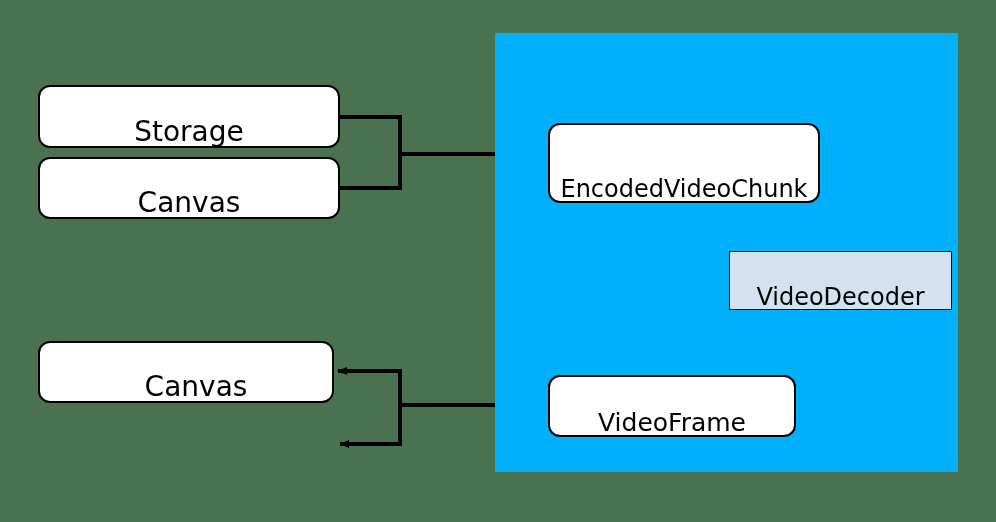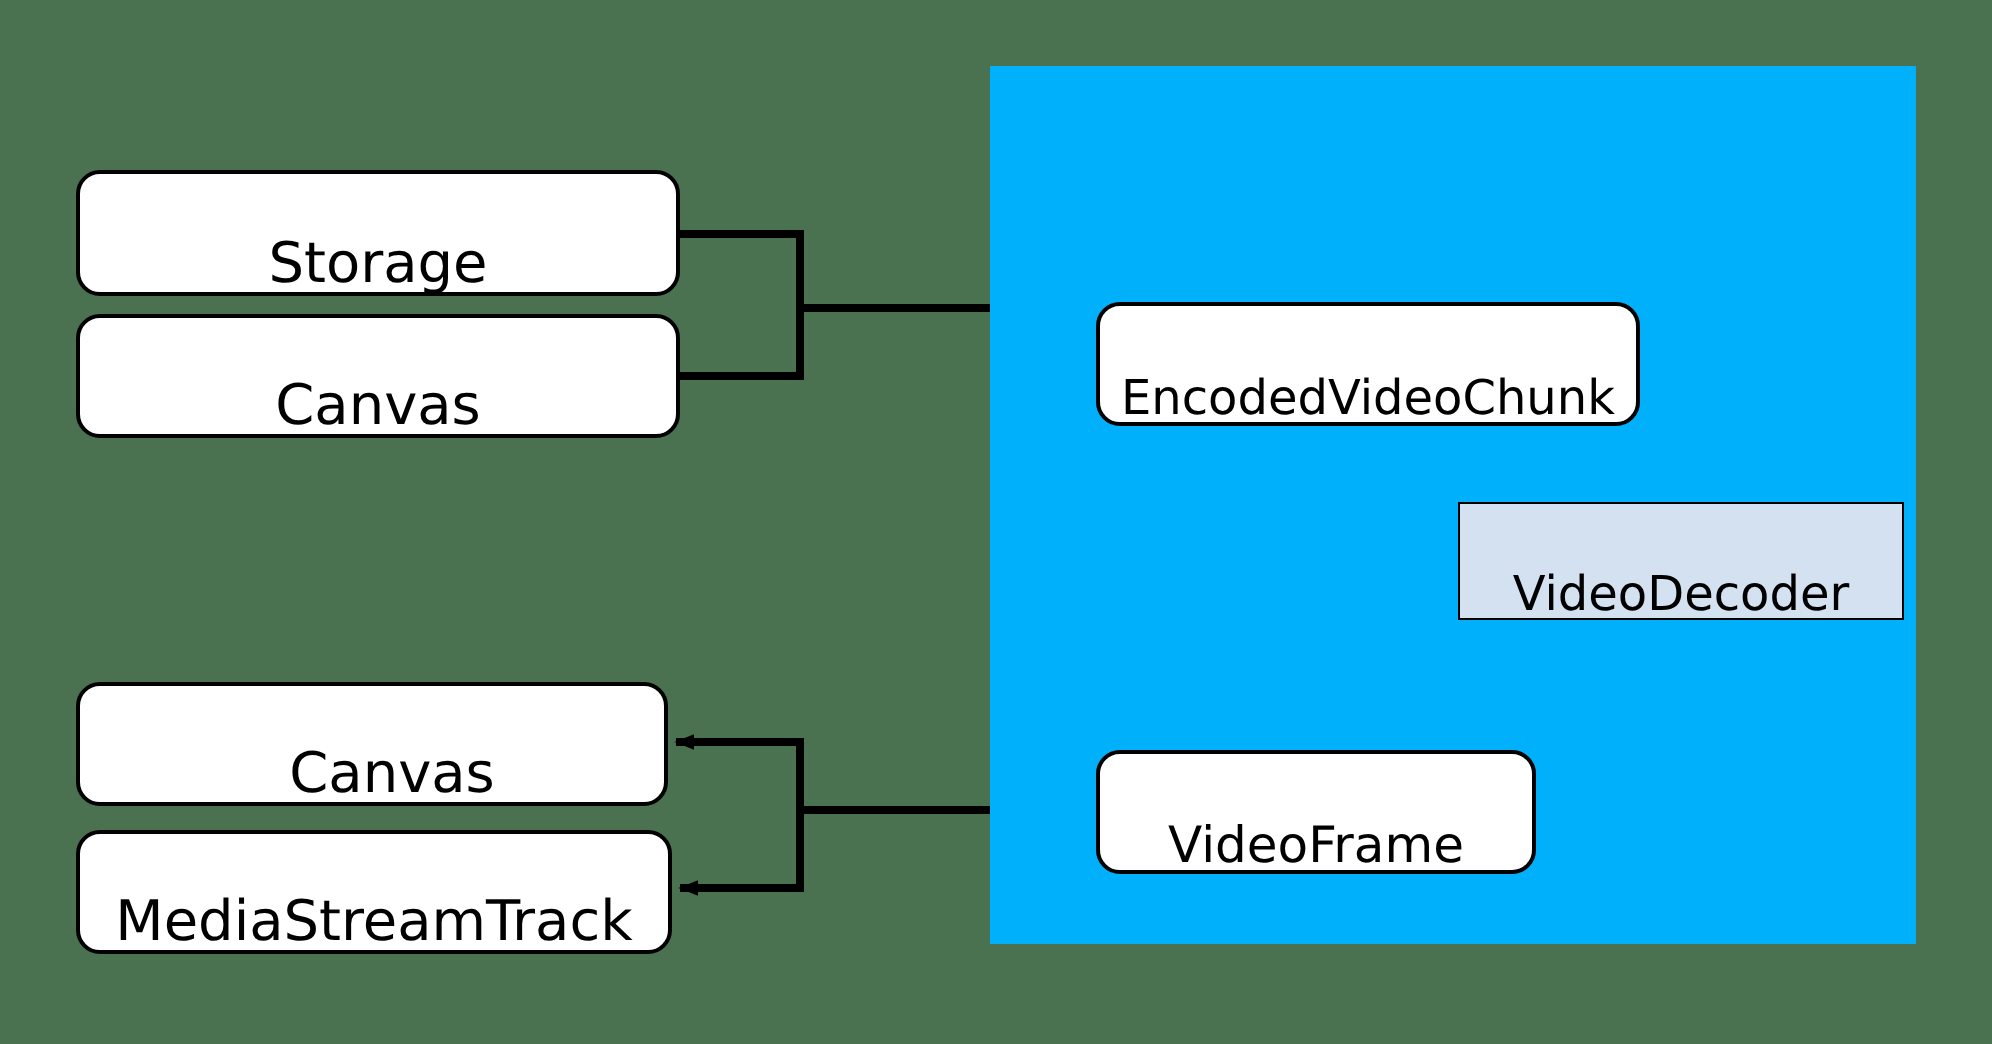--- a/index.html
+++ b/index.html
@@ -50,23 +50,23 @@
     display: block;
   }
   #panel-webcodecs {
     position: absolute;
     z-index: 1;
   }
   #n-storage      { left: 38px;  top: 85px;  width: 302px; height: 63px;  font-size: 28px; }
   #n-network      { left: 38px;  top: 157px; width: 302px; height: 62px;  font-size: 28px; }
   #n-canvas       { left: 38px;  top: 341px; width: 296px; height: 62px;  font-size: 28px; }
   #n-mediastream  { left: 38px;  top: 415px; width: 298px; height: 62px;  font-size: 28px; }
-  #n-chunk        { left: 548px; top: 123px; width: 272px; height: 62px;  font-size: 24px; margin-top: 28px; }
+  #n-chunk        { left: 548px; top: 123px; width: 272px; height: 80px;  font-size: 24px; }
   #n-decoder      { left: 729px; top: 251px; width: 223px; height: 59px;  font-size: 24px; }
-  #n-frame        { left: 548px; top: 375px; width: 220px; height: 62px;  font-size: 25px; }
+  #n-frame        { left: 548px; top: 375px; width: 248px; height: 62px;  font-size: 25px; }
 </style>
 </head>
 <body style="background: rgb(74, 113, 80);">
 
 <div id="canvas-root">
 
   <svg class="layer-svg" id="panel-webcodecs" viewBox="0 0 996 522" xmlns="http://www.w3.org/2000/svg">
     <rect x="495" y="33" width="463" height="439" fill="#00b0fa"></rect>
   </svg>
 
@@ -115,17 +115,14 @@
   </div>
 
   <div class="node node-rounded" id="n-frame" style="background: rgb(255, 255, 255);">
     <span class="node-label">VideoFrame</span>
   </div>
 
   <div class="node node-rounded" id="n-canvas" style="background: rgb(255, 255, 255); padding-left: 20px;">
     <span class="node-label">Canvas</span>
   </div>
 
-  <div class="node node-rounded" id="n-mediastream" style="background: rgb(255, 255, 255);">
-    <span class="node-label">MediaStreamTrack</span>
-  </div>
 
 </div>
 
 </body></html>

